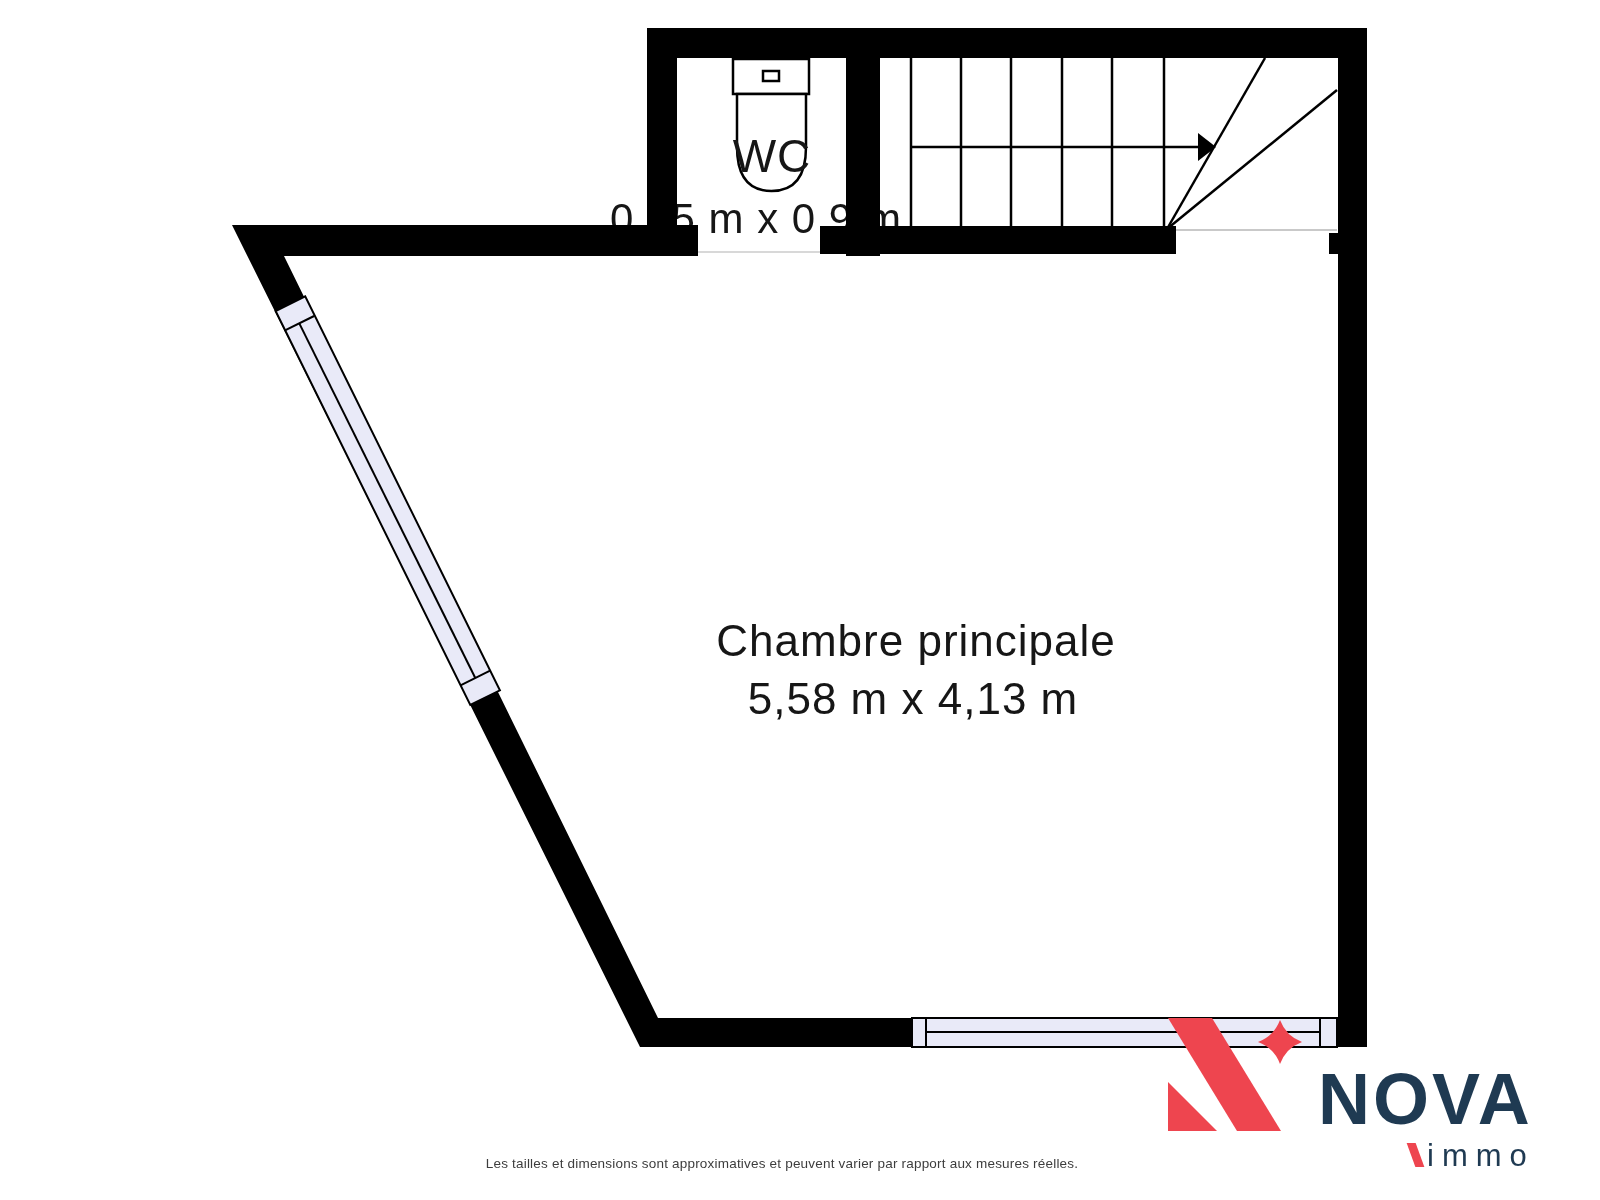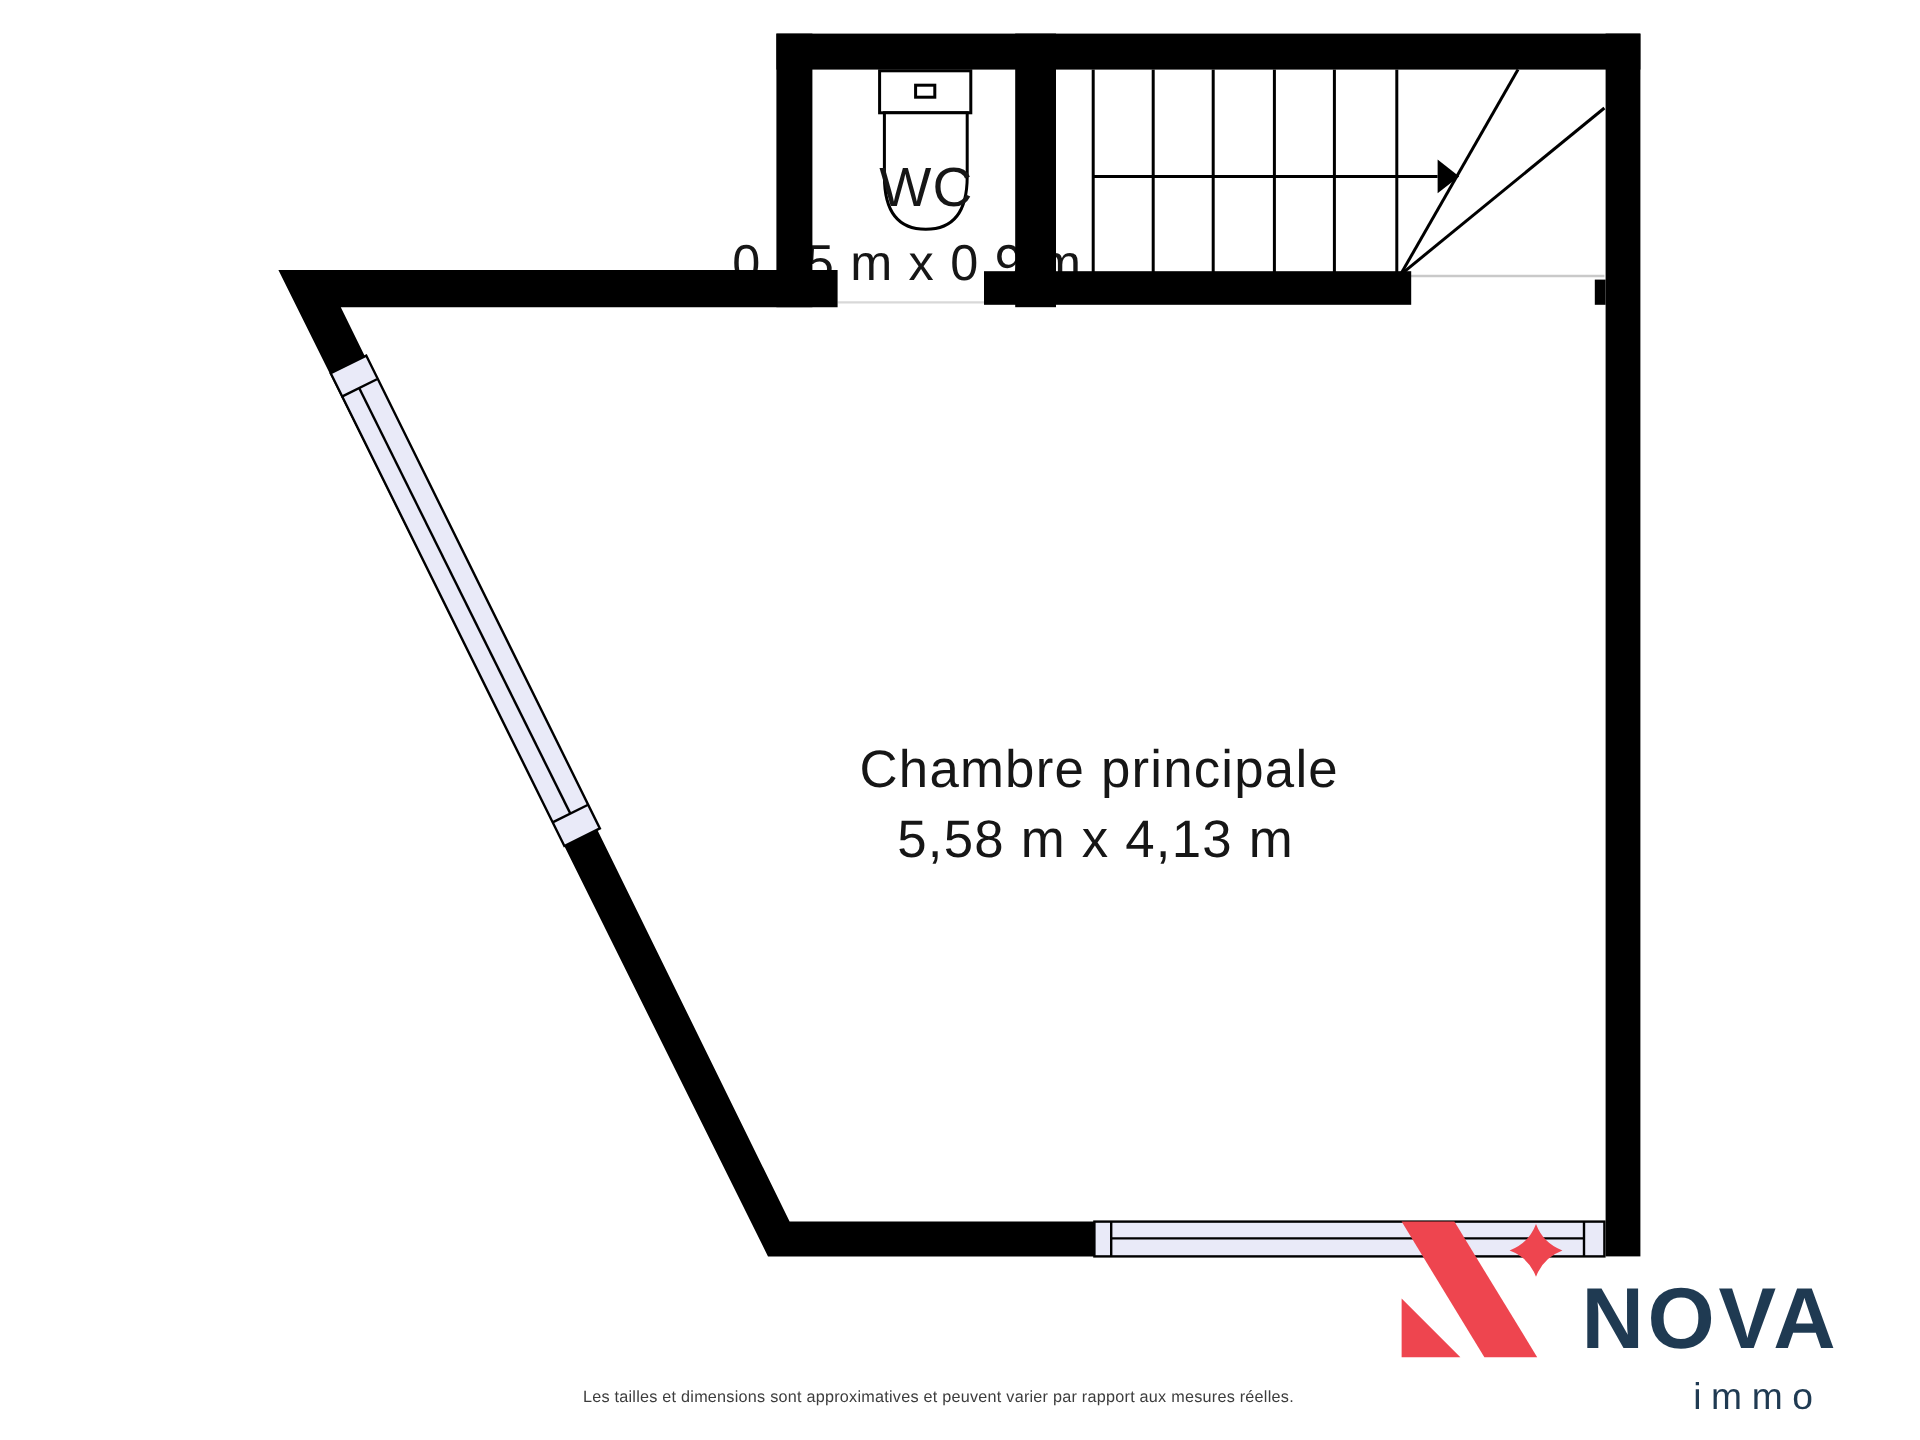--- a/index.html
+++ b/index.html
@@ -27,21 +27,20 @@
     letter-spacing:3px;
     color:#1F3A52;
     line-height:1;
     white-space:nowrap;
   }
   .immo-row{
     position:absolute;
     left:1411px;top:1141px;
     display:flex;align-items:center;gap:7px;
     height:28px;
-    flex-direction:column;
   }
   .immo-mark{
     display:inline-block;
     width:9px;height:24px;
     background:#EE454F;
     transform:skewX(20deg);
   }
   .immo-text{
     font-size:31px;
     letter-spacing:8px;

